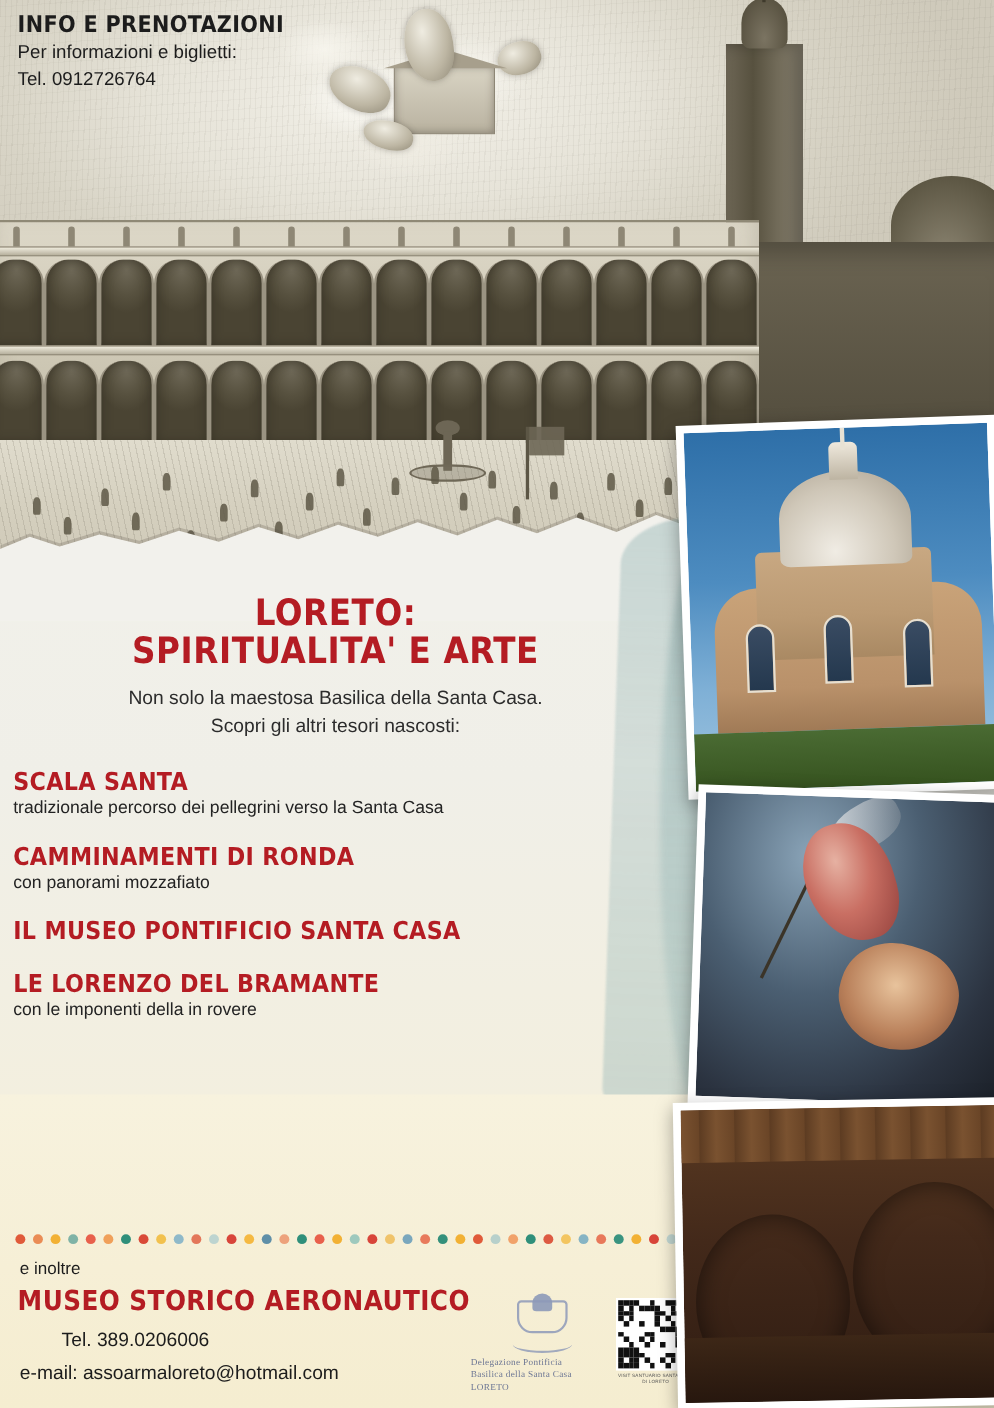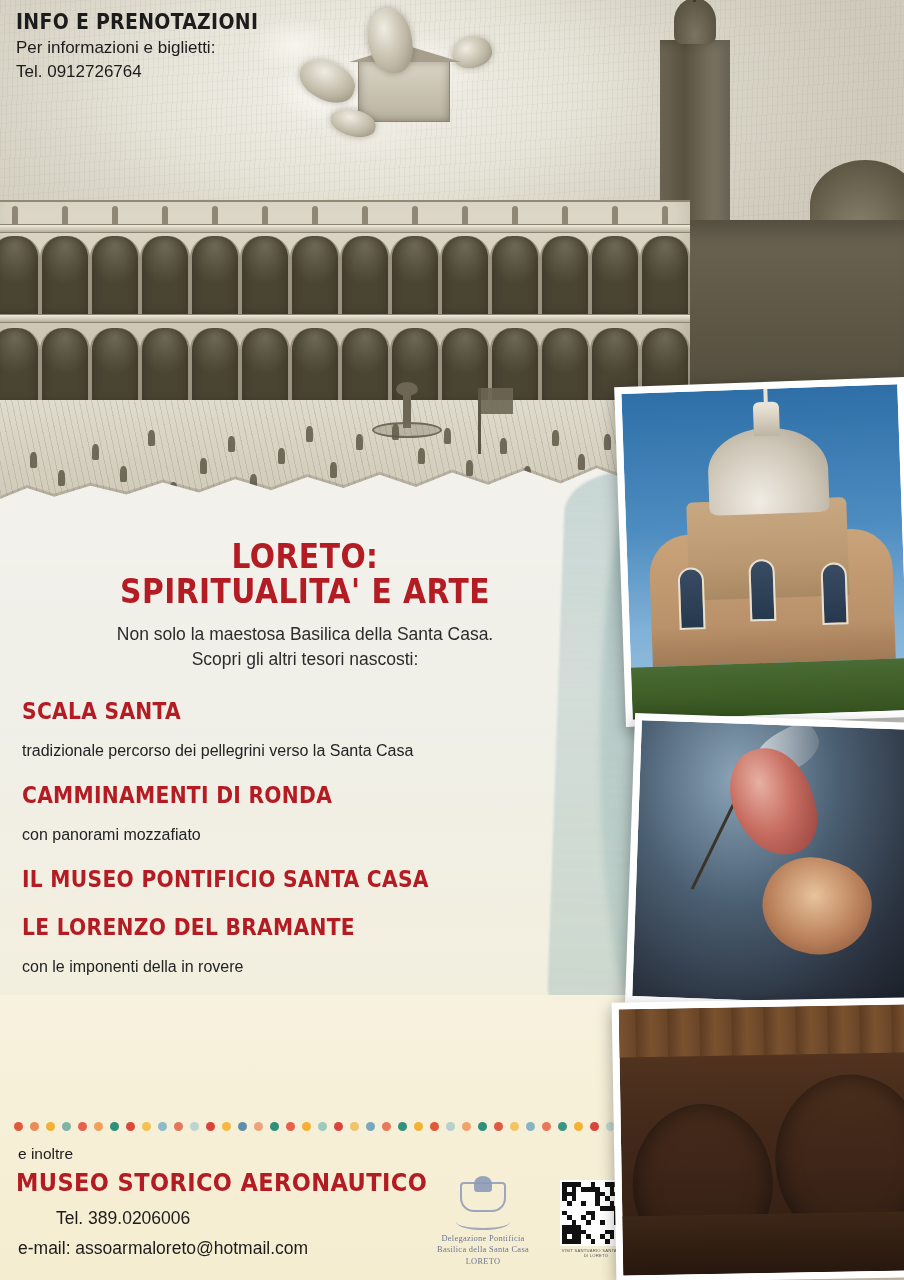--- a/index.html
+++ b/index.html
@@ -216,28 +216,28 @@
     line-height: 1.06;
   }
   .title-1 { font-size: 33px; }
   .title-2 { font-size: 33px; }
   .subtitle {
     margin-top: 12px; text-align: center; padding-right: 30px;
     font-size: 17.5px; color: #2c2c2c; line-height: 1.42;
     font-family: "Liberation Sans", sans-serif;
   }
 
-  .sections { margin-top: 26px; padding-left: 22px; }
+  .sections { margin-top: 26px; padding-left: 12px; }
   .sec { margin-bottom: 22px; }
   .sec-title {
     font-family: "DejaVu Sans", sans-serif;
     font-weight: 800; font-stretch: condensed;
     font-size: 22.5px; color: #b41c23; letter-spacing: .3px;
   }
-  .sec-desc { font-size: 16px; color: #232323; margin-top: 18px; }
+  .sec-desc { font-size: 16px; color: #232323; margin-top: 2px; }
 
   
   .info-band {
     position: absolute; left: 0; top: 995px; width: 904px; height: 285px;
     background: linear-gradient(180deg, #f7f2de 0%, #f6efd6 55%, #f5edd0 100%);
   }
   .info-inner { position: absolute; left: 16px; top: 10px; width: 600px; }
   .info-title {
     font-family: "DejaVu Sans", sans-serif; font-weight: 800; font-stretch: condensed;
     font-size: 21px; color: #1c1c1c; letter-spacing: .3px;
@@ -250,21 +250,21 @@
   .also { position: absolute; left: 18px; top: 1145px; font-size: 15.5px; color: #1c1c1c; }
   .aero-title {
     position: absolute; left: 16px; top: 1168px;
     font-family: "DejaVu Sans", sans-serif; font-weight: 800; font-stretch: condensed;
     font-size: 25px; color: #b41c23; letter-spacing: .4px;
   }
   .aero-line1 { position: absolute; left: 18px; top: 1208px; font-size: 17.5px; color: #1c1c1c; margin-left: 38px; }
   .aero-line2 { position: absolute; left: 18px; top: 1238px; font-size: 17.5px; color: #1c1c1c; }
 
   
-  .crest { position: absolute; left: 418px; top: 1178px; width: 130px; text-align: center; }
+  .crest { position: absolute; left: 428px; top: 1178px; width: 130px; }
   .crest-mark { width: 64px; height: 52px; margin: 0 auto; position: relative; }
   .crest-mark .keys {
     position: absolute; left: 50%; top: 4px; width: 46px; height: 30px; margin-left: -23px;
     border: 2px solid #8d99b8; border-radius: 4px 4px 14px 14px; opacity: .85;
   }
   .crest-mark .tiara {
     position: absolute; left: 50%; top: -2px; width: 18px; height: 16px; margin-left: -9px;
     background: #8d99b8; border-radius: 50% 50% 20% 20%; opacity: .9;
   }
   .crest-mark .flourish {

